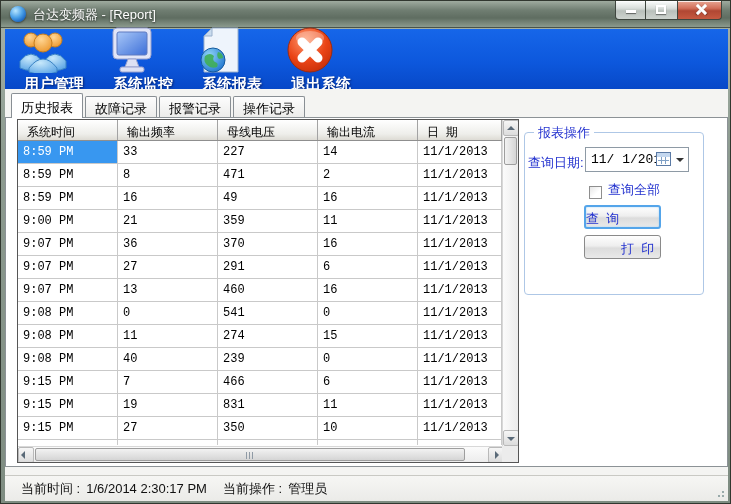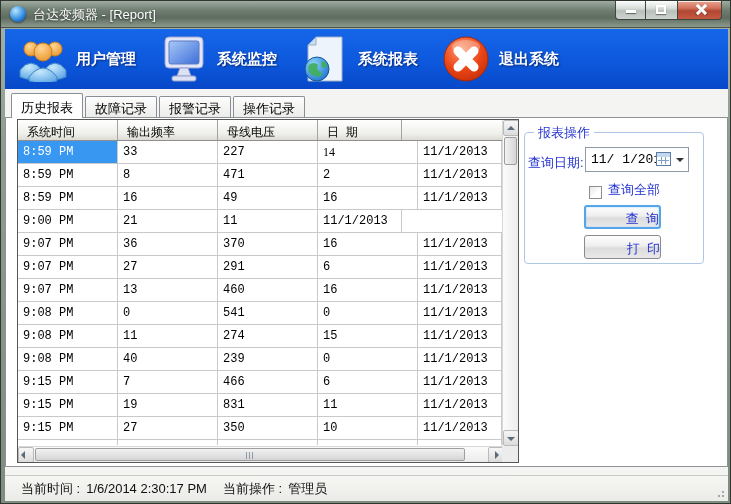--- a/index.html
+++ b/index.html
@@ -33,21 +33,21 @@
   .glyph-close { position:absolute; left:16px; top:2px; width:13px; height:13px; }
   .glyph-close:before,.glyph-close:after { content:""; position:absolute; left:6px; top:0;
     width:3px; height:13px; background:#fff; box-shadow:0 1px 1px rgba(0,0,0,.4); }
   .glyph-close:before { transform:rotate(45deg); }
   .glyph-close:after  { transform:rotate(-45deg); }
 
   
   .toolbar { position:absolute; left:4px; top:28px; width:723px; height:60px;
     background:linear-gradient(180deg,#1666e9 0%,#0d58dd 55%,#0748c8 100%);
     display:flex; align-items:center; padding-left:12px; }
-  .tb-item { display:flex; align-items:center; margin-right:22px; cursor:pointer; }
+  .tb-item { display:flex; align-items:flex-start; margin-right:22px; cursor:pointer;flex-direction:column; }
   .tb-icon { width:52px; height:50px; display:flex; align-items:center; justify-content:center; }
   .tb-label { color:#fff; font-size:15px; font-weight:bold; margin-left:7px;
     text-shadow:1px 1px 2px rgba(0,0,40,.55); white-space:nowrap; }
 
   
   .client-bg { position:absolute; left:4px; top:88px; width:723px; height:386px; background:#f4f4f2; }
 
   .tabstrip { position:absolute; left:10px; top:92px; height:25px; display:flex; z-index:3; }
   .tab { height:21px; margin-top:3px; padding:3px 9px 0 9px; font-size:13px; color:#000;
     background:linear-gradient(180deg,#fdfdfd,#ececea); border:1px solid #898f94;
@@ -84,42 +84,42 @@
   .tri.right { left:6px; top:3px;  border-left-color:#5a6a78; border-right-width:0; }
   .v-thumb { position:absolute; left:1px; top:17px; width:13px; height:28px;
     background:linear-gradient(90deg,#f2f2f2,#d5d5d5); border:1px solid #9e9e9e; border-radius:2px; }
   .h-thumb { position:absolute; left:17px; top:1px; width:430px; height:13px;
     background:linear-gradient(180deg,#f2f2f2,#d5d5d5); border:1px solid #9e9e9e; border-radius:2px; }
   .grip { position:absolute; left:50%; top:3px; width:8px; height:7px; transform:translateX(-50%);
     background:repeating-linear-gradient(90deg,#8f9aa5 0 1px,transparent 1px 3px); }
   .sb-corner { position:absolute; right:0; bottom:0; width:16px; height:16px; background:#ececec; }
 
   
-  .groupbox { position:absolute; left:523px; top:131px; width:180px; height:132px;
+  .groupbox { position:absolute; left:523px; top:131px; width:180px; height:163px;
     border:1px solid #aec7e6; border-radius:4px; background:#fff;font-family:Liberation Serif, serif; }
   .gb-legend { position:absolute; left:9px; top:-9px; background:#fff; padding:0 4px;
     color:#2433cf; font-size:13px; }
   .blue-label { color:#2433cf; font-size:13px; white-space:nowrap; }
   .lbl-date { position:absolute; left:527px; top:153px; }
   .datepicker { position:absolute; left:584px; top:146px; width:104px; height:25px;
     background:#fff; border:1px solid #8e9aa5; }
   .dp-value { position:absolute; left:5px; top:4px; font-family:"Liberation Mono",monospace; font-size:13px; }
   .dp-cal { position:absolute; right:17px; top:4px; width:15px; height:14px;
     border:1px solid #5b7aa5; background:
       linear-gradient(180deg,#c3d7ef 0 4px,#fff 4px),#fff; }
   .dp-cal:before { content:""; position:absolute; inset:4px 1px 1px 1px;
     background:
      repeating-linear-gradient(90deg,transparent 0 3px,#7fa0c6 3px 4px),
      repeating-linear-gradient(180deg,transparent 0 3px,#7fa0c6 3px 4px); }
   .dp-arrow { position:absolute; right:4px; top:10px; width:0; height:0;
     border:4px solid transparent; border-top-color:#333; border-bottom-width:0; }
   .checkbox-row { position:absolute; left:588px; top:180px; display:flex; align-items:flex-end; }
   .checkbox { width:13px; height:13px; border:1px solid #8e8e8e;
     background:linear-gradient(135deg,#e6e6e6,#ffffff 60%); margin-right:6px; }
-  .btn { position:absolute; width:77px; height:24px; border-radius:3px; text-align:right;
+  .btn { position:absolute; width:77px; height:24px; border-radius:3px; text-align:left;
     color:#2433cf; font-size:13px; padding-top:4px; white-space:pre; cursor:pointer;
     background:linear-gradient(180deg,#fefefe,#eeeeee 45%,#dcdcdc 55%,#e9e9e9); }
   .btn.query { left:583px; top:204px; border:2px solid #54a5ea; box-shadow:inset 0 0 2px #9fd0f5; padding-top:3px; }
   .btn.print { left:583px; top:234px; border:1px solid #8a8a8a;padding-left:36px; }
 
   
   .statusbar { position:absolute; left:4px; top:474px; width:723px; height:26px;
     background:linear-gradient(180deg,#f6f6f4,#ebebe8); border-top:1px solid #c9c9c4;
     display:flex; align-items:center; font-size:13px; color:#111; }
   .sb-seg { margin-left:16px; white-space:pre; }
@@ -237,47 +237,49 @@
       <div class="tab"><span>报警记录</span></div>
       <div class="tab"><span>操作记录</span></div>
     </div>
   <div class="tabpage"></div>
 
   <div class="grid">
     <div class="grid-header" id="grid-header">
         <div class="g-hcell" style="width: 100px;">系统时间</div>
         <div class="g-hcell" style="width: 100px;">输出频率</div>
         <div class="g-hcell" style="width: 100px;">母线电压</div>
+        <div class="g-hcell" style="width: 100px;">输出电流</div>
         <div class="g-hcell" style="width: 84px;">日  期</div>
       </div>
     <div id="grid-rows">
         <div class="g-row">
           <div class="g-cell sel" style="width: 100px;">8:59 PM</div>
           <div class="g-cell" style="width: 100px;">33</div>
           <div class="g-cell" style="width: 100px;">227</div>
-          <div class="g-cell" style="width: 100px; font-family: Liberation Serif, serif;">14</div>
+          <div class="g-cell" style="width: 100px;">14</div>
           <div class="g-cell" style="width: 84px;">11/1/2013</div>
         </div>
         <div class="g-row">
           <div class="g-cell" style="width: 100px;">8:59 PM</div>
           <div class="g-cell" style="width: 100px;">8</div>
           <div class="g-cell" style="width: 100px;">471</div>
           <div class="g-cell" style="width: 100px;">2</div>
           <div class="g-cell" style="width: 84px;">11/1/2013</div>
         </div>
         <div class="g-row">
           <div class="g-cell" style="width: 100px;">8:59 PM</div>
           <div class="g-cell" style="width: 100px;">16</div>
           <div class="g-cell" style="width: 100px;">49</div>
           <div class="g-cell" style="width: 100px;">16</div>
           <div class="g-cell" style="width: 84px;">11/1/2013</div>
         </div>
         <div class="g-row">
           <div class="g-cell" style="width: 100px;">9:00 PM</div>
           <div class="g-cell" style="width: 100px;">21</div>
+          <div class="g-cell" style="width: 100px;">359</div>
           <div class="g-cell" style="width: 100px;">11</div>
           <div class="g-cell" style="width: 84px;">11/1/2013</div>
         </div>
         <div class="g-row">
           <div class="g-cell" style="width: 100px;">9:07 PM</div>
           <div class="g-cell" style="width: 100px;">36</div>
           <div class="g-cell" style="width: 100px;">370</div>
           <div class="g-cell" style="width: 100px;">16</div>
           <div class="g-cell" style="width: 84px;">11/1/2013</div>
         </div>

